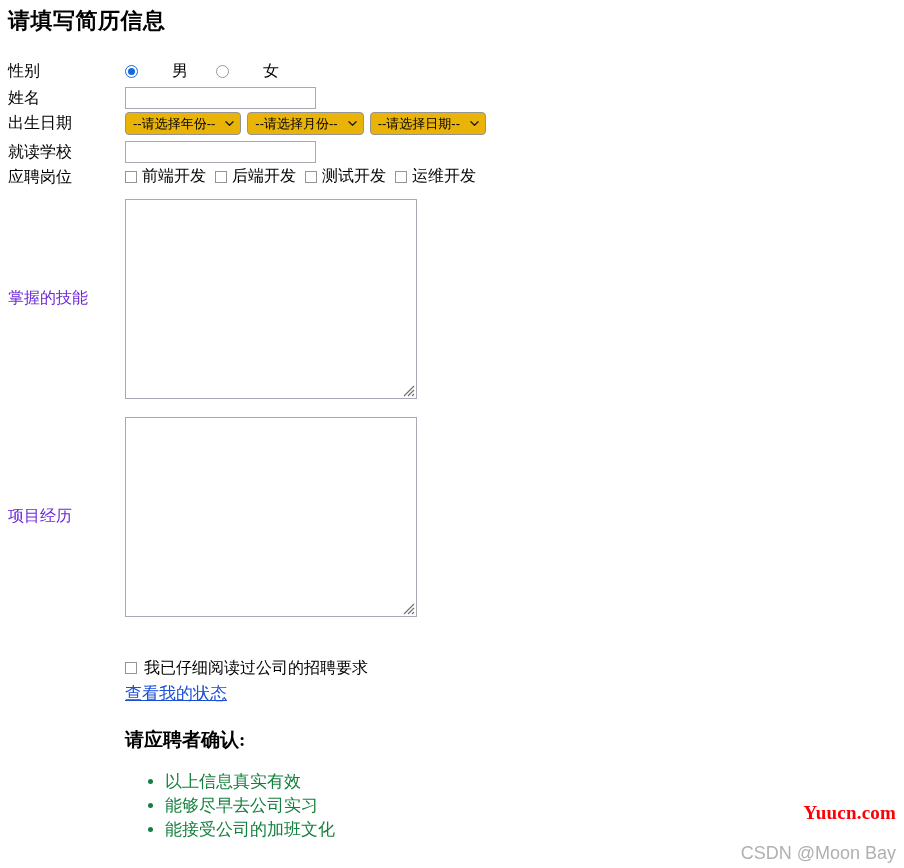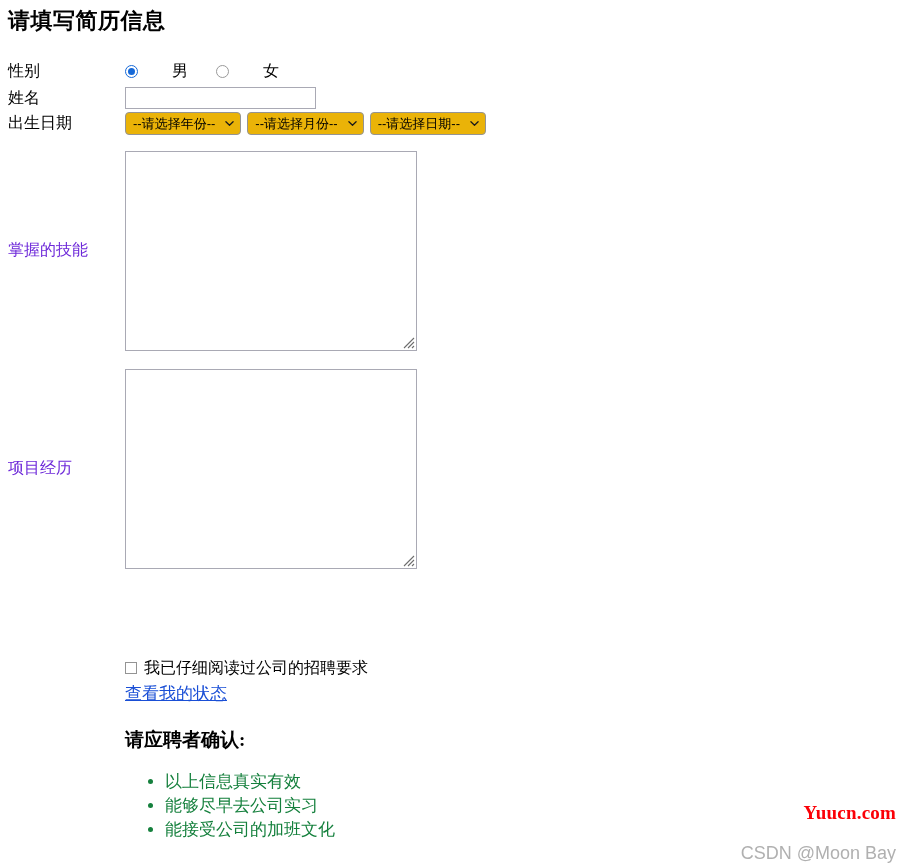--- a/index.html
+++ b/index.html
@@ -331,21 +331,42 @@
         <span class="select-caret">
           <svg viewBox="0 0 10 10" width="9" height="9">
               <path d="M1 3 L5 7 L9 3" fill="none" stroke="#1a1a1a" stroke-width="1.4" stroke-linecap="round" stroke-linejoin="round"></path>
             </svg>
         </span>
       </div>
 
     </div>
   </div>
 
-
+  <div class="form-row row-school">
+    <div class="field-label">就读学校</div>
+    <div class="field-control">
+      <input class="text-input" type="text" value="" style="">
+    </div>
+  </div>
+
+  <div class="form-row row-position">
+    <div class="field-label">应聘岗位</div>
+    <div class="field-control">
+      <div class="checkbox-row">
+        <span class="cbox"></span>
+        <span class="cbox-label">前端开发</span>
+        <span class="cbox"></span>
+        <span class="cbox-label">后端开发</span>
+        <span class="cbox"></span>
+        <span class="cbox-label">测试开发</span>
+        <span class="cbox"></span>
+        <span class="cbox-label last">运维开发</span>
+      </div>
+    </div>
+  </div>
 
   <div class="form-row row-textarea ta-skills-row">
     <div class="field-label-tall">掌握的技能</div>
     <div class="field-control">
       <div class="textarea-box">
         <span class="resize-grip">
           <svg viewBox="0 0 13 13" width="13" height="13">
             <path d="M12 2 L2 12 M12 6 L6 12 M12 10 L10 12" stroke="#6e6e6e" stroke-width="1.1" fill="none"></path>
           </svg>
         </span>

